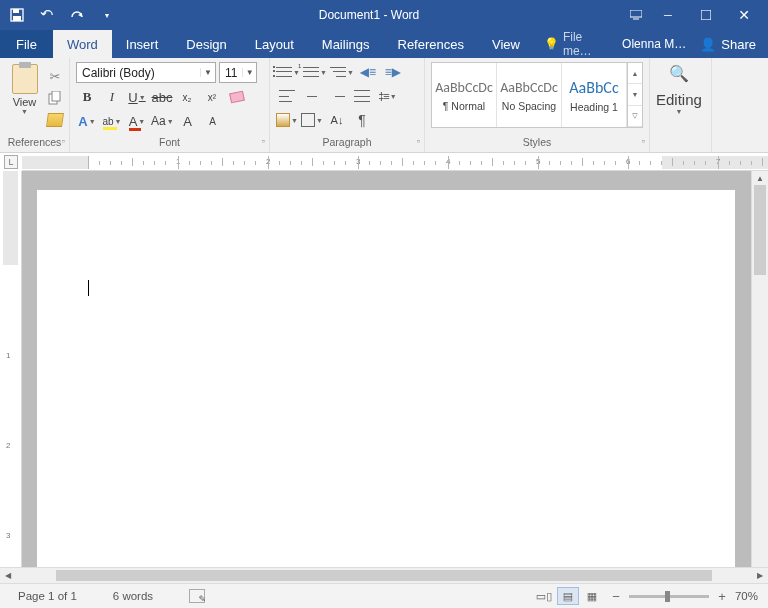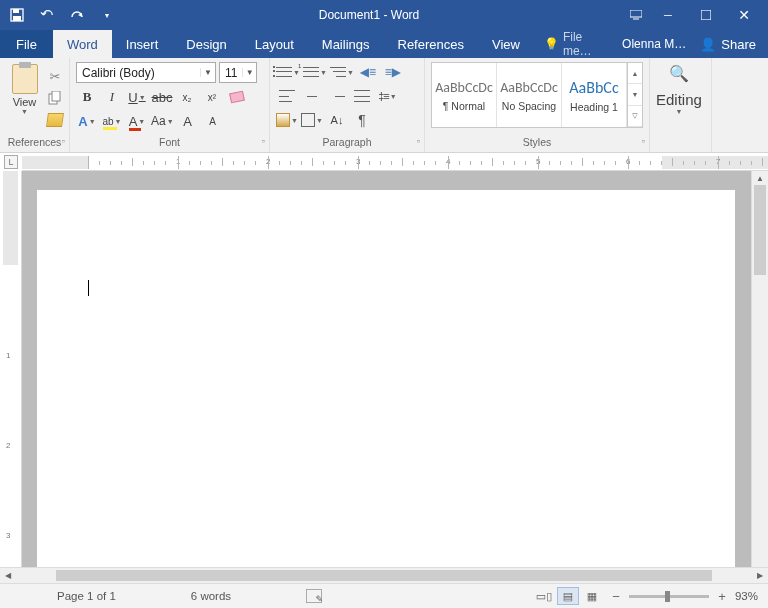--- a/index.html
+++ b/index.html
@@ -127,21 +127,21 @@
 .sb-v .thumb { position:absolute; top:14px; left:2px; right:2px; height:90px; background:#cdcdcd; }
 .sb-v .ar { position:absolute; left:0; right:0; height:14px; display:flex; align-items:center; justify-content:center; font-size:8px; color:#666; }
 
 .hscroll { position:absolute; left:0; right:0; bottom:25px; height:16px; background:#f0f0f0; border-top:1px solid #dcdcdc; display:flex; }
 .hscroll .ar { width:16px; display:flex; align-items:center; justify-content:center; font-size:8px; color:#666; }
 .hscroll .track { flex:1; position:relative; }
 .hscroll .thumb { position:absolute; left:40px; right:40px; top:2px; bottom:2px; background:#cdcdcd; }
 
 
 .status { position:absolute; bottom:0; left:0; right:0; height:25px; background:#f3f3f3; border-top:1px solid #dcdcdc; display:flex; align-items:center; font-size:11.5px; color:#555; }
-.status .seg { padding:0 18px;margin-left:39px; }
+.status .seg { padding:0 18px; }
 .status .spacer { flex:1; }
 .viewbtns { display:flex; gap:2px; padding:0 6px; }
 .viewbtn { width:22px; height:18px; display:flex; align-items:center; justify-content:center; font-size:11px; color:#666; border:1px solid transparent; }
 .viewbtn.active { background:#dce6f2; border-color:#a3bde3; }
 .zoom { display:flex; align-items:center; gap:6px; padding-right:10px; }
 .zslider { width:80px; height:3px; background:#bbb; position:relative; }
 .zslider .zt { position:absolute; left:36px; top:-4px; width:5px; height:11px; background:#888; }
 .zoom .zb { font-size:13px; color:#666; width:14px; text-align:center; }
 .spellic { width:16px; height:14px; border:1px solid #aaa; position:relative; font-size:8px; display:flex; align-items:center; justify-content:center; }
 .spellic:after { content:"✎"; position:absolute; right:-2px; bottom:-2px; font-size:9px; }
@@ -514,15 +514,15 @@
     <div class="viewbtn">▭▯</div>
     <div class="viewbtn active">▤</div>
     <div class="viewbtn">▦</div>
   </div>
   <div class="zoom">
     <div class="zb">−</div>
     <div class="zslider">
         <div class="zt"></div>
       </div>
     <div class="zb">+</div>
-    <div>93%</div>
+    <div>70%</div>
   </div>
 </div>
 
 </body></html>

